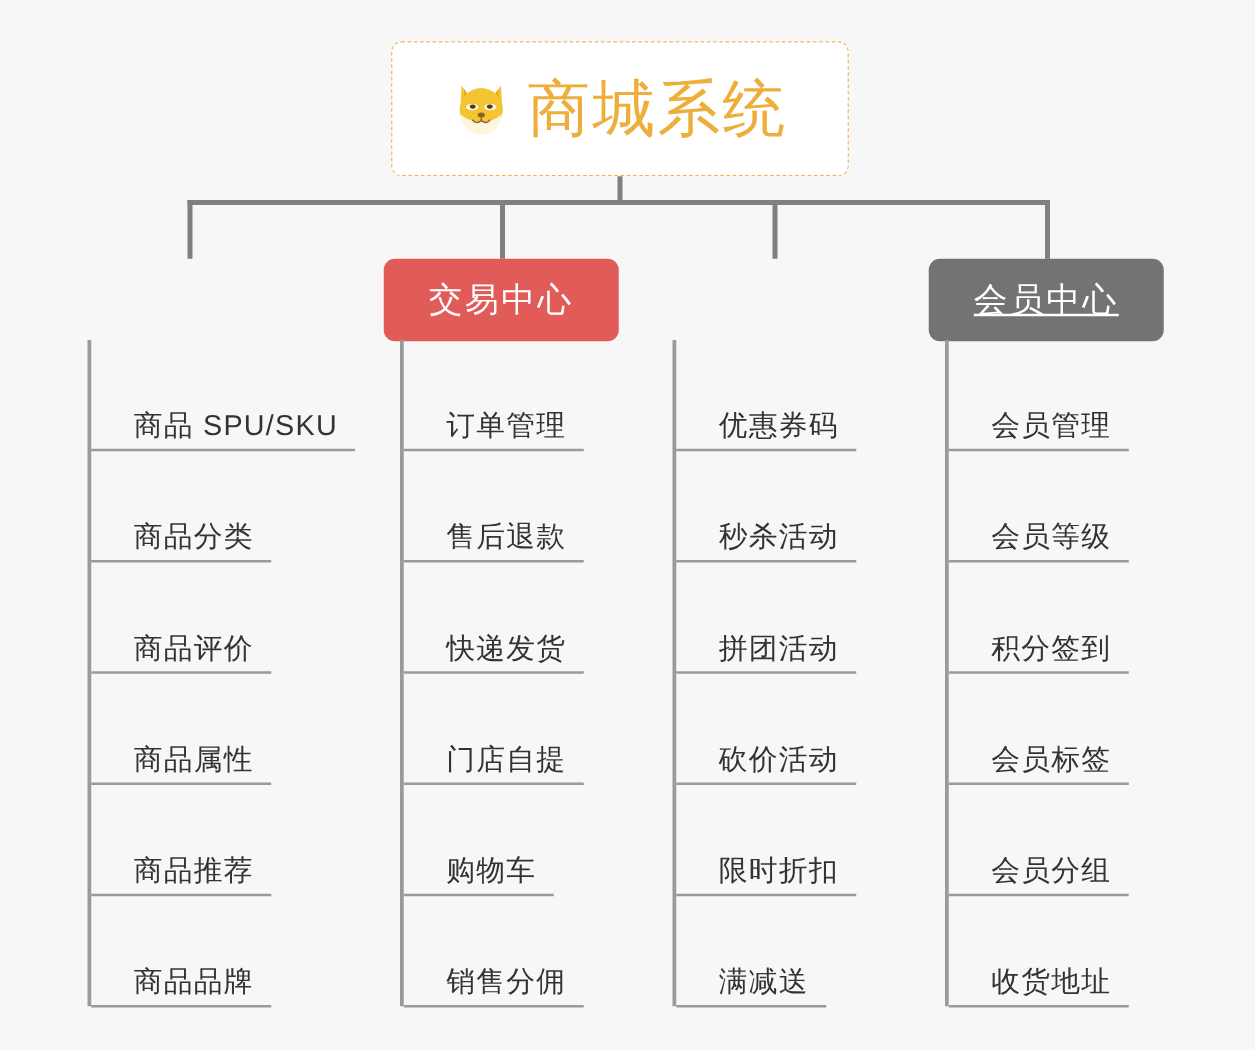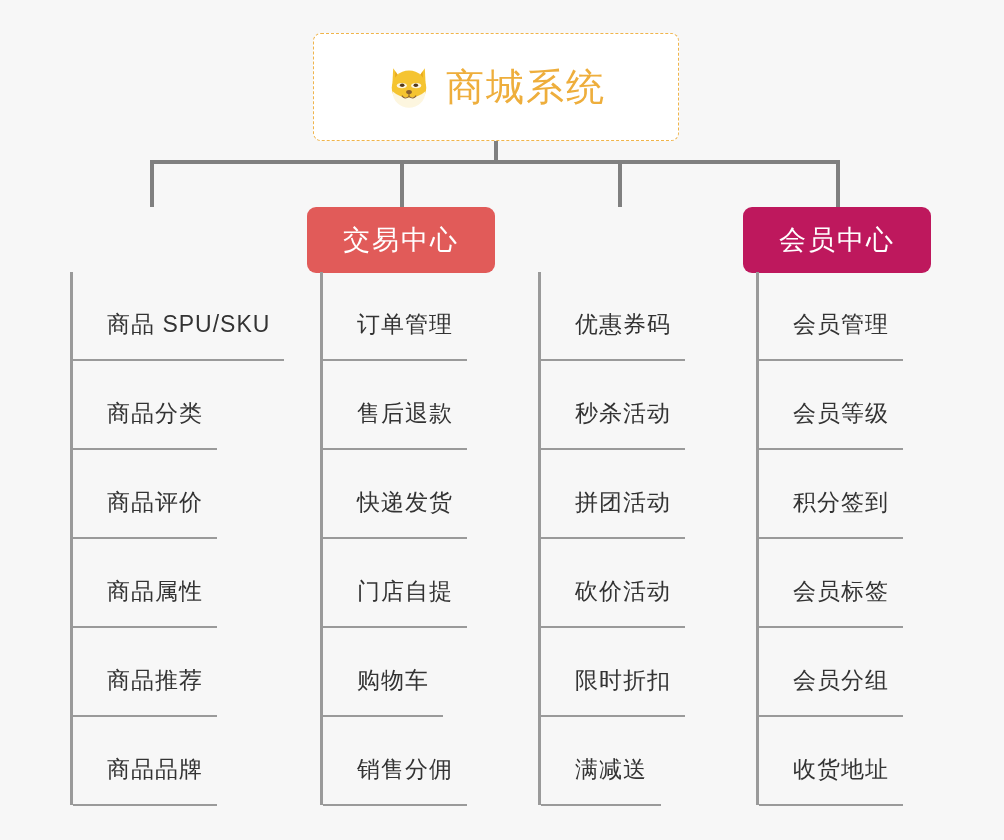--- a/index.html
+++ b/index.html
@@ -36,21 +36,21 @@
     justify-content: center;
     gap: 14px;
   }
   .root-icon {
     width: 46px;
     height: 46px;
     flex: 0 0 46px;
     position: relative;
   }
   .root-title {
-    font-size: 38px;
+    font-size: 50px;
     line-height: 1;
     color: #eeae3c;
     letter-spacing: 2px;
     white-space: nowrap;
   }
 
   
   .conn {
     position: absolute;
     background: #808080;
@@ -87,21 +87,21 @@
   .leaf {
     position: absolute;
     left: 3px;
     height: 89px;
     display: flex;
     align-items: flex-end;
   }
   .leaf-inner {
     display: inline-block;
     border-bottom: 2px solid #9a9a9a;
-    padding: 0 14px 22px 34px;
+    padding: 0 14px 6px 34px;
     white-space: nowrap;
   }
   .leaf-label {
     font-size: 23px;
     color: #333333;
     line-height: 1.15;
     letter-spacing: 1px;
   }
 </style>
 </head>
@@ -201,21 +201,21 @@
       <span class="leaf-inner"><span class="leaf-label">砍价活动</span></span>
     </div>
     <div class="leaf" style="top:356px;">
       <span class="leaf-inner"><span class="leaf-label">限时折扣</span></span>
     </div>
     <div class="leaf" style="top:445px;">
       <span class="leaf-inner"><span class="leaf-label">满减送</span></span>
     </div>
   </div>
 
-  <div class="cat-header" style="left:743px; top:207px; width:188px; background:#be185d;">
+  <div class="cat-header" style="left:743px; top:207px; width:188px; background:#737373;text-decoration:underline;">
     <span>会员中心</span>
   </div>
   <div class="column" style="left:756px; top:272px;">
     <div class="spine" style="height:533px;"></div>
     <div class="leaf" style="top:0px;">
       <span class="leaf-inner"><span class="leaf-label">会员管理</span></span>
     </div>
     <div class="leaf" style="top:89px;">
       <span class="leaf-inner"><span class="leaf-label">会员等级</span></span>
     </div>

